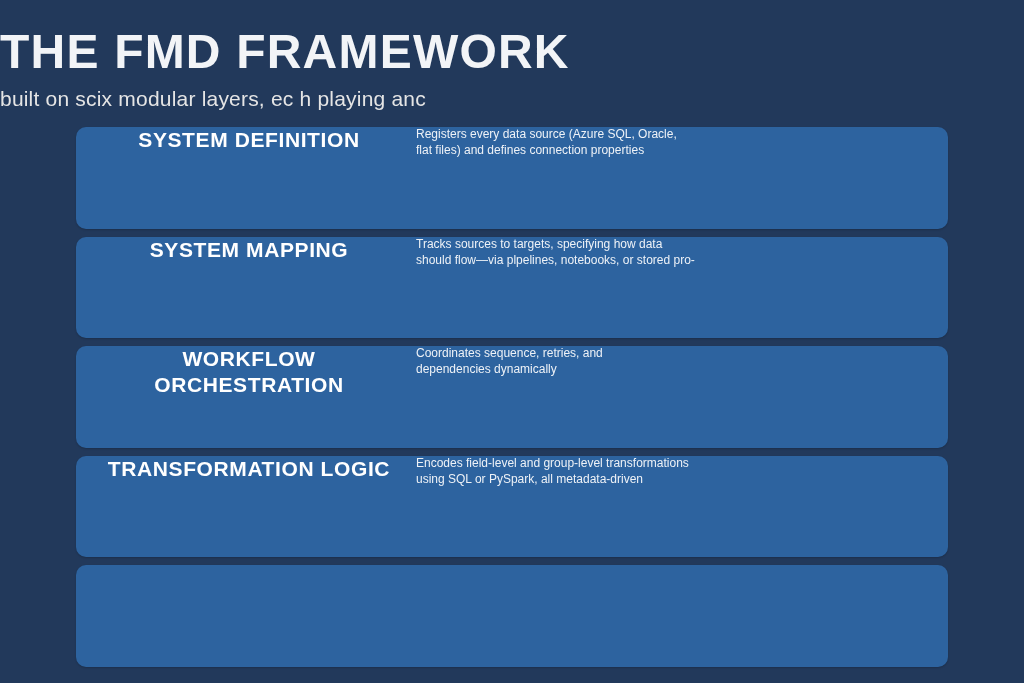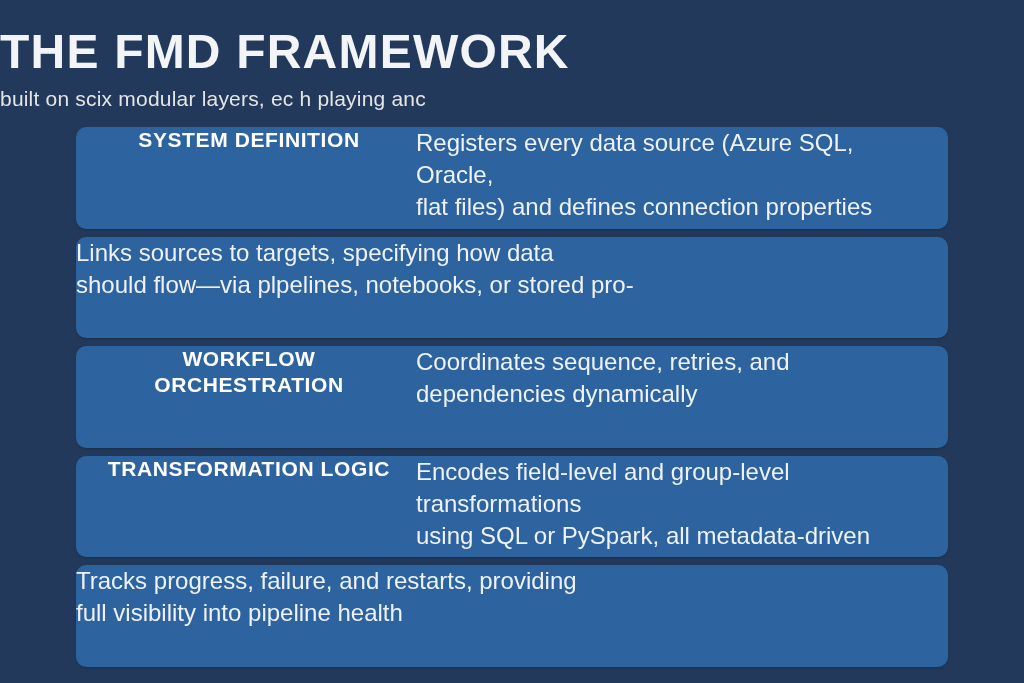--- a/index.html
+++ b/index.html
@@ -70,21 +70,21 @@
     font-weight: bold;
     letter-spacing: 0.6px;
     color: #ffffff;
     line-height: 1.22;
     text-transform: uppercase;
     white-space: pre-line;
   }
   .row-desc {
     flex: 1 1 auto;
     padding-right: 16px;
-    font-size: 24px;
+    font-size: 12px;
     font-weight: normal;
     color: #eef2f7;
     line-height: 1.33;
     white-space: pre-line;
   }
 </style>
 </head>
 <body>
 
 <div class="poster">
@@ -96,38 +96,37 @@
 
   <div class="rows">
 
     <div class="row">
       <div class="row-label">SYSTEM DEFINITION</div>
       <div class="row-desc">Registers every data source (Azure SQL, Oracle,
 flat files) and defines connection properties</div>
     </div>
 
     <div class="row">
-      <div class="row-desc">Links sources to targets, specifying how data
+      <div class="row-label">SYSTEM MAPPING</div>
+      <div class="row-desc">Tracks sources to targets, specifying how data
 should flow—via plpelines, notebooks, or stored pro-</div>
     </div>
 
 
     <div class="row">
       <div class="row-label">WORKFLOW
 ORCHESTRATION</div>
       <div class="row-desc">Coordinates sequence, retries, and
 dependencies dynamically</div>
     </div>
 
     <div class="row">
       <div class="row-label">TRANSFORMATION LOGIC</div>
       <div class="row-desc">Encodes field-level and group-level transformations
 using SQL or PySpark, all metadata-driven</div>
     </div>
 
     <div class="row">
-      <div class="row-desc">Tracks progress, failure, and restarts, providing
-full visibility into pipeline health</div>
     </div>
 
   </div>
 
 </div>
 
 </body></html>

